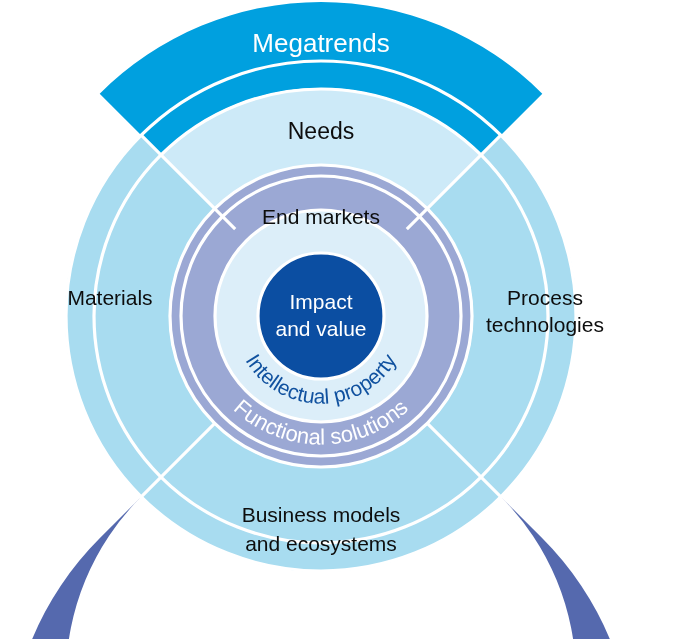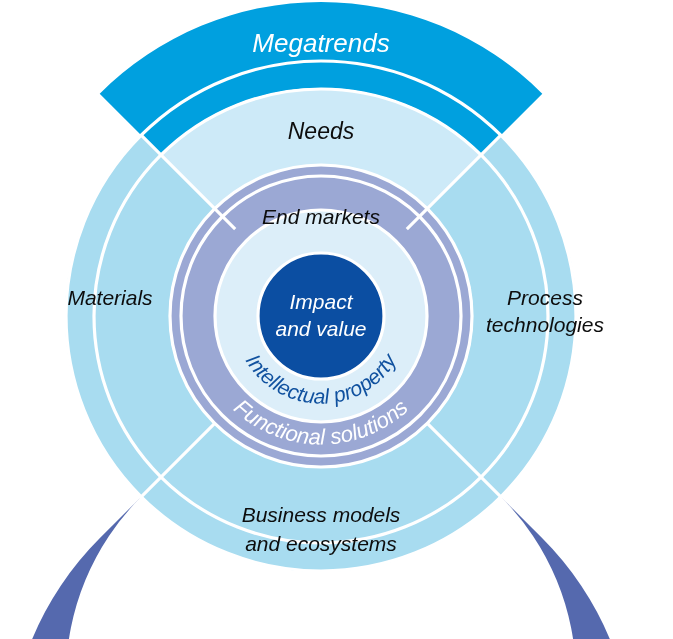--- a/index.html
+++ b/index.html
@@ -11,21 +11,20 @@
   body {
     width: 673px;
     height: 639px;
     font-family: "Liberation Sans", sans-serif;
     overflow: hidden;
   }
   #diagram-root {
     position: relative;
     width: 673px;
     height: 639px;
-    font-style: italic;
   }
   svg#wheel {
     display: block;
     width: 673px;
     height: 639px;
   }
   .seg-label {
     font-family: "Liberation Sans", sans-serif;
     font-weight: 400;
   }

